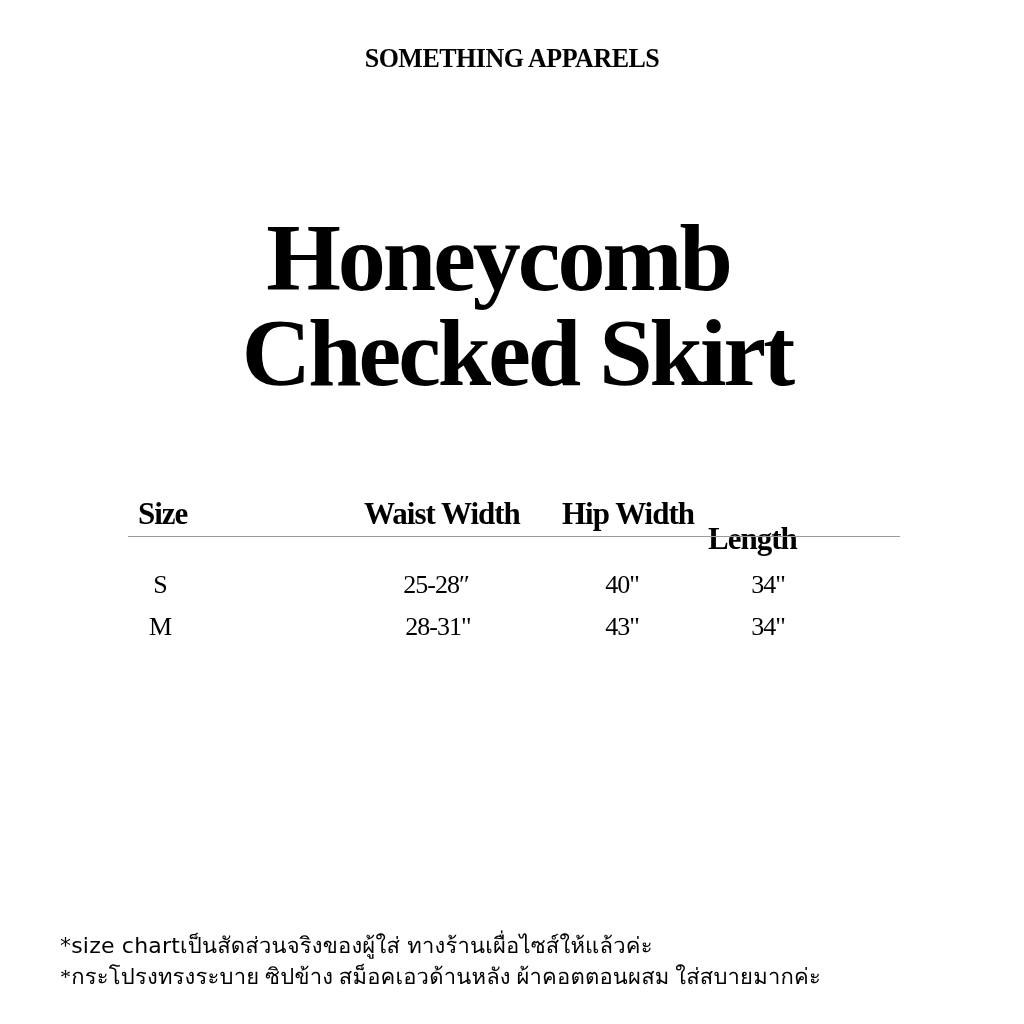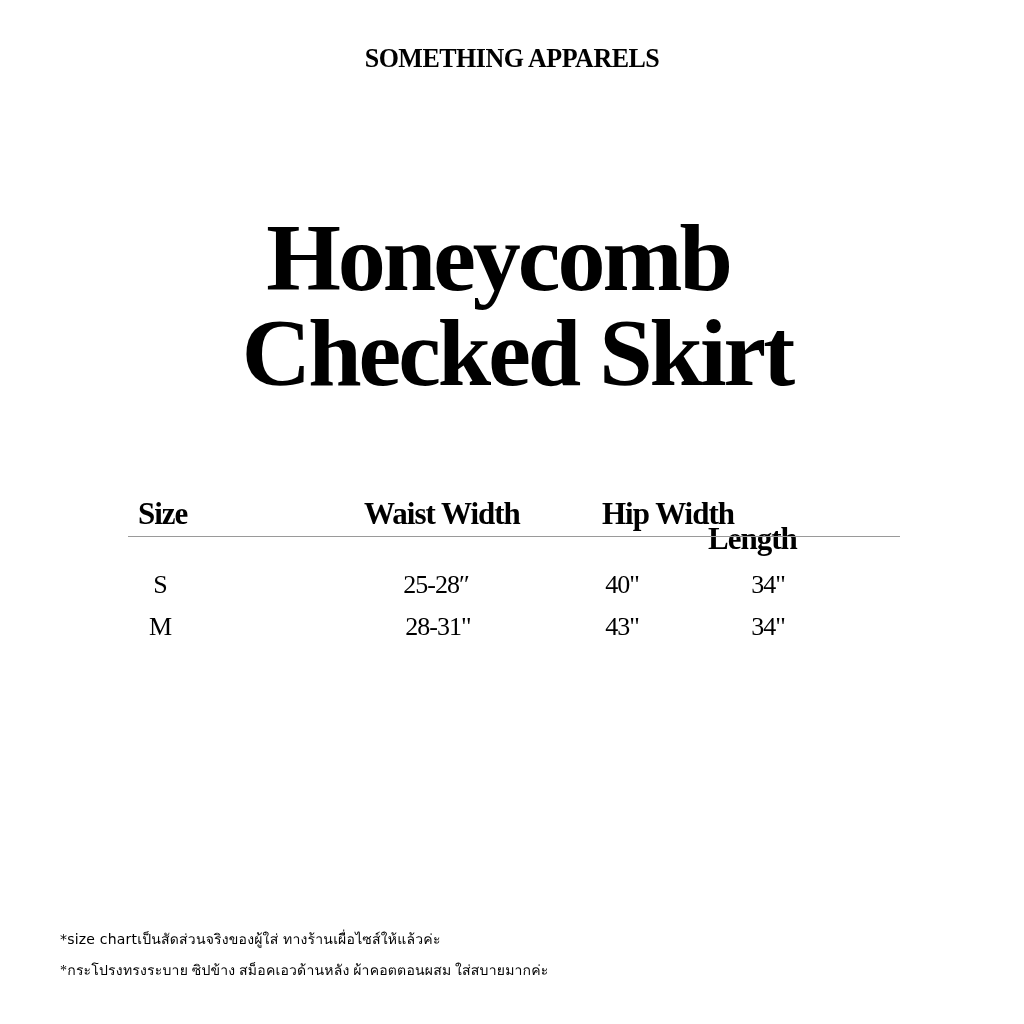--- a/index.html
+++ b/index.html
@@ -24,37 +24,37 @@
     }
     .divider {
       position: absolute; top: 536px; left: 128px; width: 772px; height: 1px;
       background: #9a9a9a;
     }
     .cell {
       position: absolute; font-size: 26px; letter-spacing: -1px; white-space: nowrap;
       text-align: center; width: 140px;
     }
     .note {
-      position: absolute; left: 60px; font-size: 14px; white-space: nowrap; letter-spacing: 0.2px;
+      position: absolute; left: 60px; font-size: 22px; white-space: nowrap; letter-spacing: 0.2px;
     }
   </style>
 </head>
 <body>
 
 <div class="brand serif">SOMETHING APPARELS</div>
 
 <div>
   <div class="title l1 serif">Honeycomb</div>
   <div class="title l2 serif">Checked Skirt</div>
 </div>
 
 <div>
   <div class="hdr serif" style="left:138px;">Size</div>
   <div class="hdr serif" style="left:364px;">Waist Width</div>
-  <div class="hdr serif" style="left:562px;margin-left:40px;">Hip Width</div>
+  <div class="hdr serif" style="left:562px;">Hip Width</div>
   <div class="hdr serif" style="left:708px;margin-top:25px;">Length</div>
 
   <div class="divider"></div>
 
   <div>
     <div class="cell serif" style="top:570px; left:90px;">S</div>
     <div class="cell serif" style="top:570px; left:366px;text-align:center;">25-28″</div>
     <div class="cell serif" style="top:570px; left:552px;">40"</div>
     <div class="cell serif" style="top:570px; left:698px;">34"</div>
   </div>

